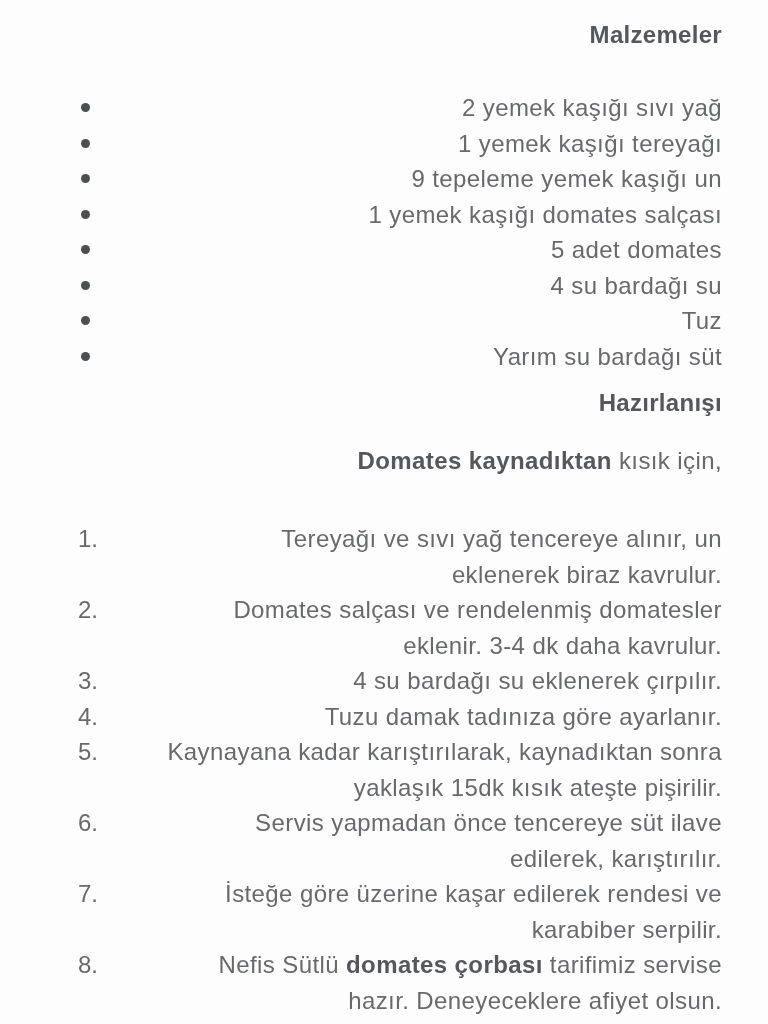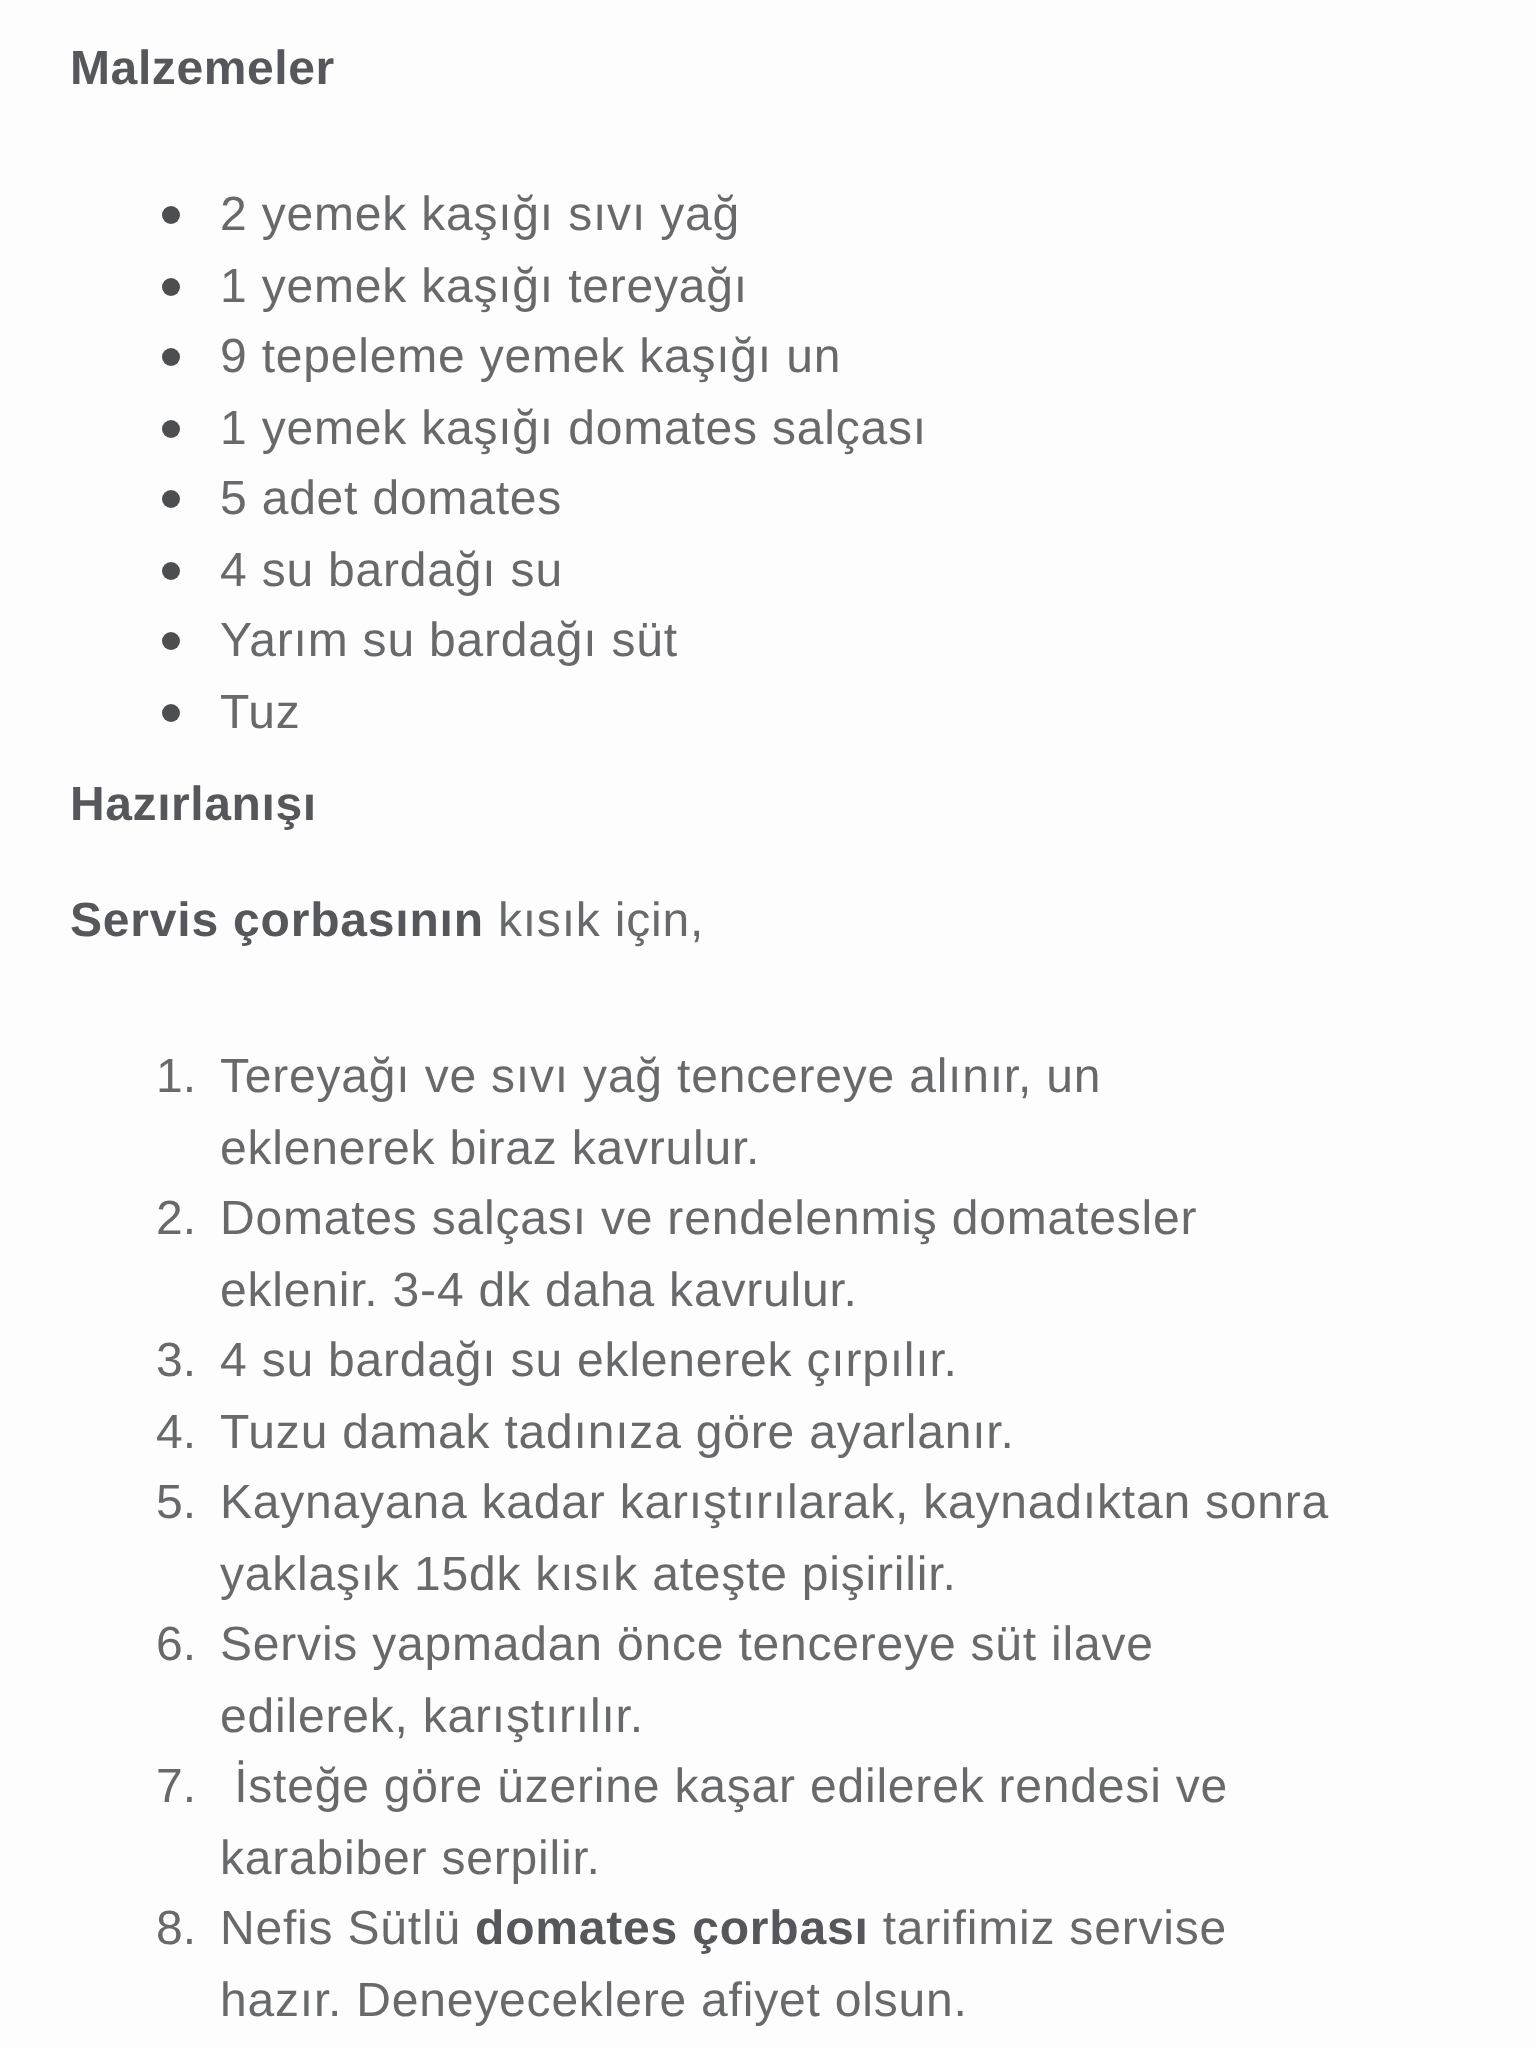--- a/index.html
+++ b/index.html
@@ -10,20 +10,21 @@
   .page {
     position: relative;
     width: 750px;
     height: 1024px;
     box-sizing: border-box;
     background: #fdfdfd;
     padding: 20px 28px 12px 35px;
     font-family: "Liberation Sans", "DejaVu Sans", sans-serif;
     color: #68696b;
     overflow: hidden;
+    text-align: right;
   }
   h2.section-heading {
     margin: 0;
     font-size: 24px;
     line-height: 29px;
     font-weight: bold;
     color: #56575a;
     letter-spacing: 0.3px;
   }
   h2.section-heading.prep {
@@ -94,27 +95,27 @@
 
   <h2 class="section-heading">Malzemeler</h2>
 
   <ul class="ingredients">
       <li><span>2 yemek kaşığı sıvı yağ</span></li>
       <li><span>1 yemek kaşığı tereyağı</span></li>
       <li><span>9 tepeleme yemek kaşığı un</span></li>
       <li><span>1 yemek kaşığı domates salçası</span></li>
       <li><span>5 adet domates</span></li>
       <li><span>4 su bardağı su</span></li>
+      <li><span>Tuz</span></li>
       <li><span>Yarım su bardağı süt</span></li>
-      <li><span>Tuz</span></li>
     </ul>
 
   <h2 class="section-heading prep">Hazırlanışı</h2>
 
-  <p class="intro"><strong>Servis çorbasının</strong><span> kısık için,</span></p>
+  <p class="intro"><strong>Domates kaynadıktan</strong><span> kısık için,</span></p>
 
   <ol class="steps">
       <li><span>Tereyağı ve sıvı yağ tencereye alınır, un
 eklenerek biraz kavrulur.</span></li>
       <li><span>Domates salçası ve rendelenmiş domatesler
 eklenir. 3-4 dk daha kavrulur.</span></li>
       <li><span>4 su bardağı su eklenerek çırpılır.</span></li>
       <li><span>Tuzu damak tadınıza göre ayarlanır.</span></li>
       <li><span>Kaynayana kadar karıştırılarak, kaynadıktan sonra
 yaklaşık 15dk kısık ateşte pişirilir.</span></li>

